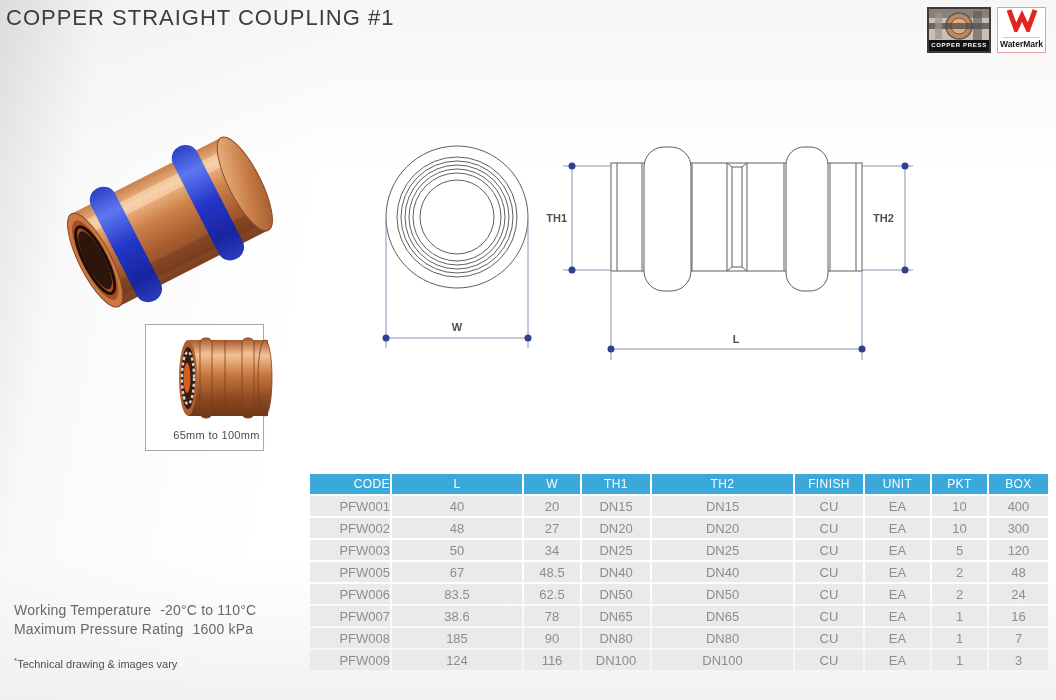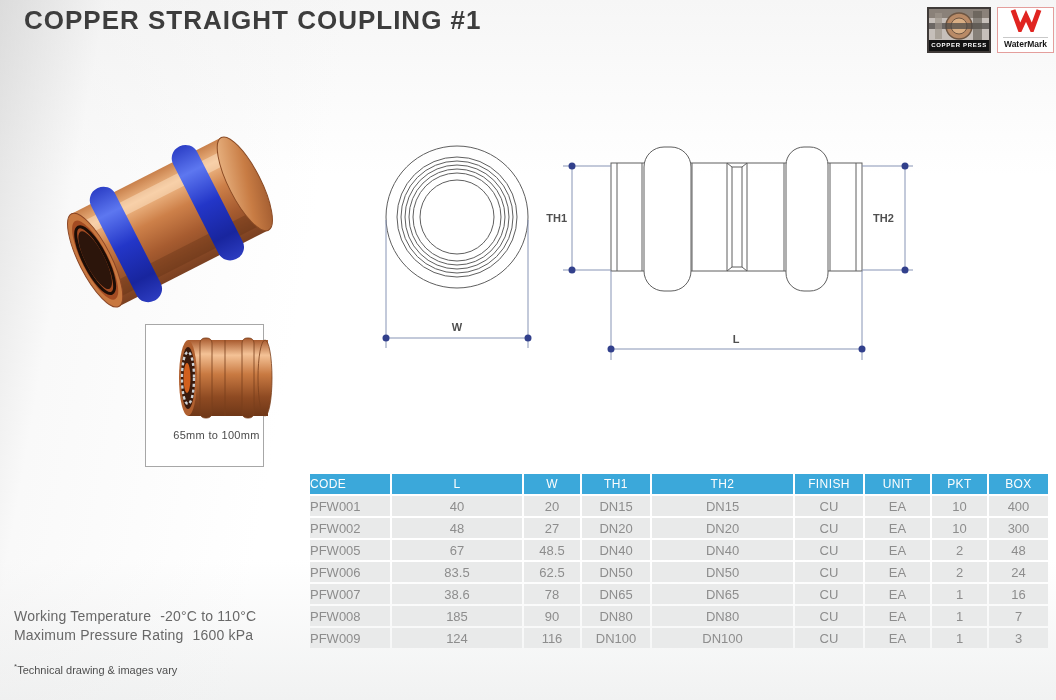--- a/index.html
+++ b/index.html
@@ -7,80 +7,80 @@
   body { font-family:"Liberation Sans", sans-serif; overflow:hidden; }
 
   .page {
     position:relative; width:1056px; height:700px; overflow:hidden;
     background:
       linear-gradient(100deg, rgba(198,198,198,.55) 0%, rgba(235,235,235,.30) 9%, rgba(255,255,255,0) 30%),
       linear-gradient(to bottom, #f6f6f6 0%, #ffffff 25%, #ffffff 80%, #f1f2f2 100%);
   }
 
   .title {
-    position:absolute; left:24px; top:5px;
-    font-size:26px; font-weight:700; letter-spacing:1px; color:#3d3d3d;
+    position:absolute; left:6px; top:5px;
+    font-size:22px; font-weight:400; letter-spacing:1px; color:#3d3d3d;
   }
 
   
   .logo-cp {
     position:absolute; left:927px; top:7px; width:64px; height:46px;
     border:2px solid #3f3a38; background:#c9c2bd; overflow:hidden;
   }
   .logo-cp svg { display:block; }
   .cp-bar {
     position:absolute; left:0; right:0; bottom:0; height:11px;
     background:#121212; color:#fff; font-size:6px; letter-spacing:.7px;
     text-align:center; line-height:11px; font-weight:bold;
   }
   .logo-wm {
-    position:absolute; left:997px; top:7px; width:57px; height:46px;
+    position:absolute; left:997px; top:7px; width:49px; height:46px;
     background:#ffffff; border:1px solid #e49e9c; text-align:center;
   }
   .wm-line { border-top:1px solid #c9c9c9; margin:1px 5px 0 5px; }
   .wm-text { font-size:8.5px; font-weight:bold; color:#161616; margin-top:1px; }
 
   
   .product-photo { position:absolute; left:2px; top:124px; }
   .thumb {
-    position:absolute; left:145px; top:324px; width:119px; height:143px;
+    position:absolute; left:145px; top:324px; width:119px; height:127px;
     border:1px solid #a7a7a7; background:#ffffff; text-align:center;padding-left:24px;
   }
   .thumb svg { display:block; margin:8px auto 0 auto; }
   .thumb-caption { font-size:11px; color:#4a4a4a; margin-top:6px; letter-spacing:.3px; }
 
   
   .tech-drawing { position:absolute; left:370px; top:130px; }
   .part { stroke:#5f5f5f; stroke-width:1; fill:none; }
   .partfill { stroke:#5f5f5f; stroke-width:1; fill:#ffffff; }
   .dim { stroke:#8794b5; stroke-width:1; fill:none; }
   .dot { fill:#32408c; stroke:none; }
   .dimlabel { fill:#4f4f4f; font-size:11px; font-weight:bold; font-family:"Liberation Sans",sans-serif; }
 
   
-  .notes { position:absolute; left:14px; top:601px; color:#686868;margin-top:6px; }
+  .notes { position:absolute; left:14px; top:601px; color:#686868; }
   .note-line { font-size:14px; line-height:19px; letter-spacing:.2px; }
   .note-line .note-val { margin-left:9px; }
   .footnote { margin-top:17px; font-size:11px; color:#4f4f4f; }
   .footnote sup { font-size:8px; }
 
   
   .spec-table {
     position:absolute; left:308px; top:472px; width:742px;
     border-collapse:separate; border-spacing:2px; table-layout:fixed;
   }
   .spec-table th {
     background:#3BA8DA; color:#fdfdfd; font-size:12px; font-weight:normal;
     height:20px; text-align:center; letter-spacing:.4px; overflow:hidden;
   }
   .spec-table td {
     background:#E9EAEA; color:#8d8d8d; font-size:13px;
     height:20px; text-align:center; overflow:hidden;
   }
-  .spec-table th:first-child, .spec-table td:first-child { text-align:left; padding-left:0; }
+  .spec-table th:first-child, .spec-table td:first-child { text-align:right; padding-left:0; }
   .c0{width:80px}.c1{width:130px}.c2{width:56px}.c3{width:68px}.c4{width:141px}
   .c5{width:68px}.c6{width:65px}.c7{width:55px}.c8{width:59px}
 </style>
 </head>
 <body>
 
 <div class="page">
 
   <h1 class="title">COPPER STRAIGHT COUPLING #1</h1>
 
@@ -289,20 +289,31 @@
           <td>48</td>
           <td>27</td>
           <td>DN20</td>
           <td>DN20</td>
           <td>CU</td>
           <td>EA</td>
           <td>10</td>
           <td>300</td>
         </tr>
         <tr>
+          <td>PFW003</td>
+          <td>50</td>
+          <td>34</td>
+          <td>DN25</td>
+          <td>DN25</td>
+          <td>CU</td>
+          <td>EA</td>
+          <td>5</td>
+          <td>120</td>
+        </tr>
+        <tr>
           <td>PFW005</td>
           <td>67</td>
           <td>48.5</td>
           <td>DN40</td>
           <td>DN40</td>
           <td>CU</td>
           <td>EA</td>
           <td>2</td>
           <td>48</td>
         </tr>

